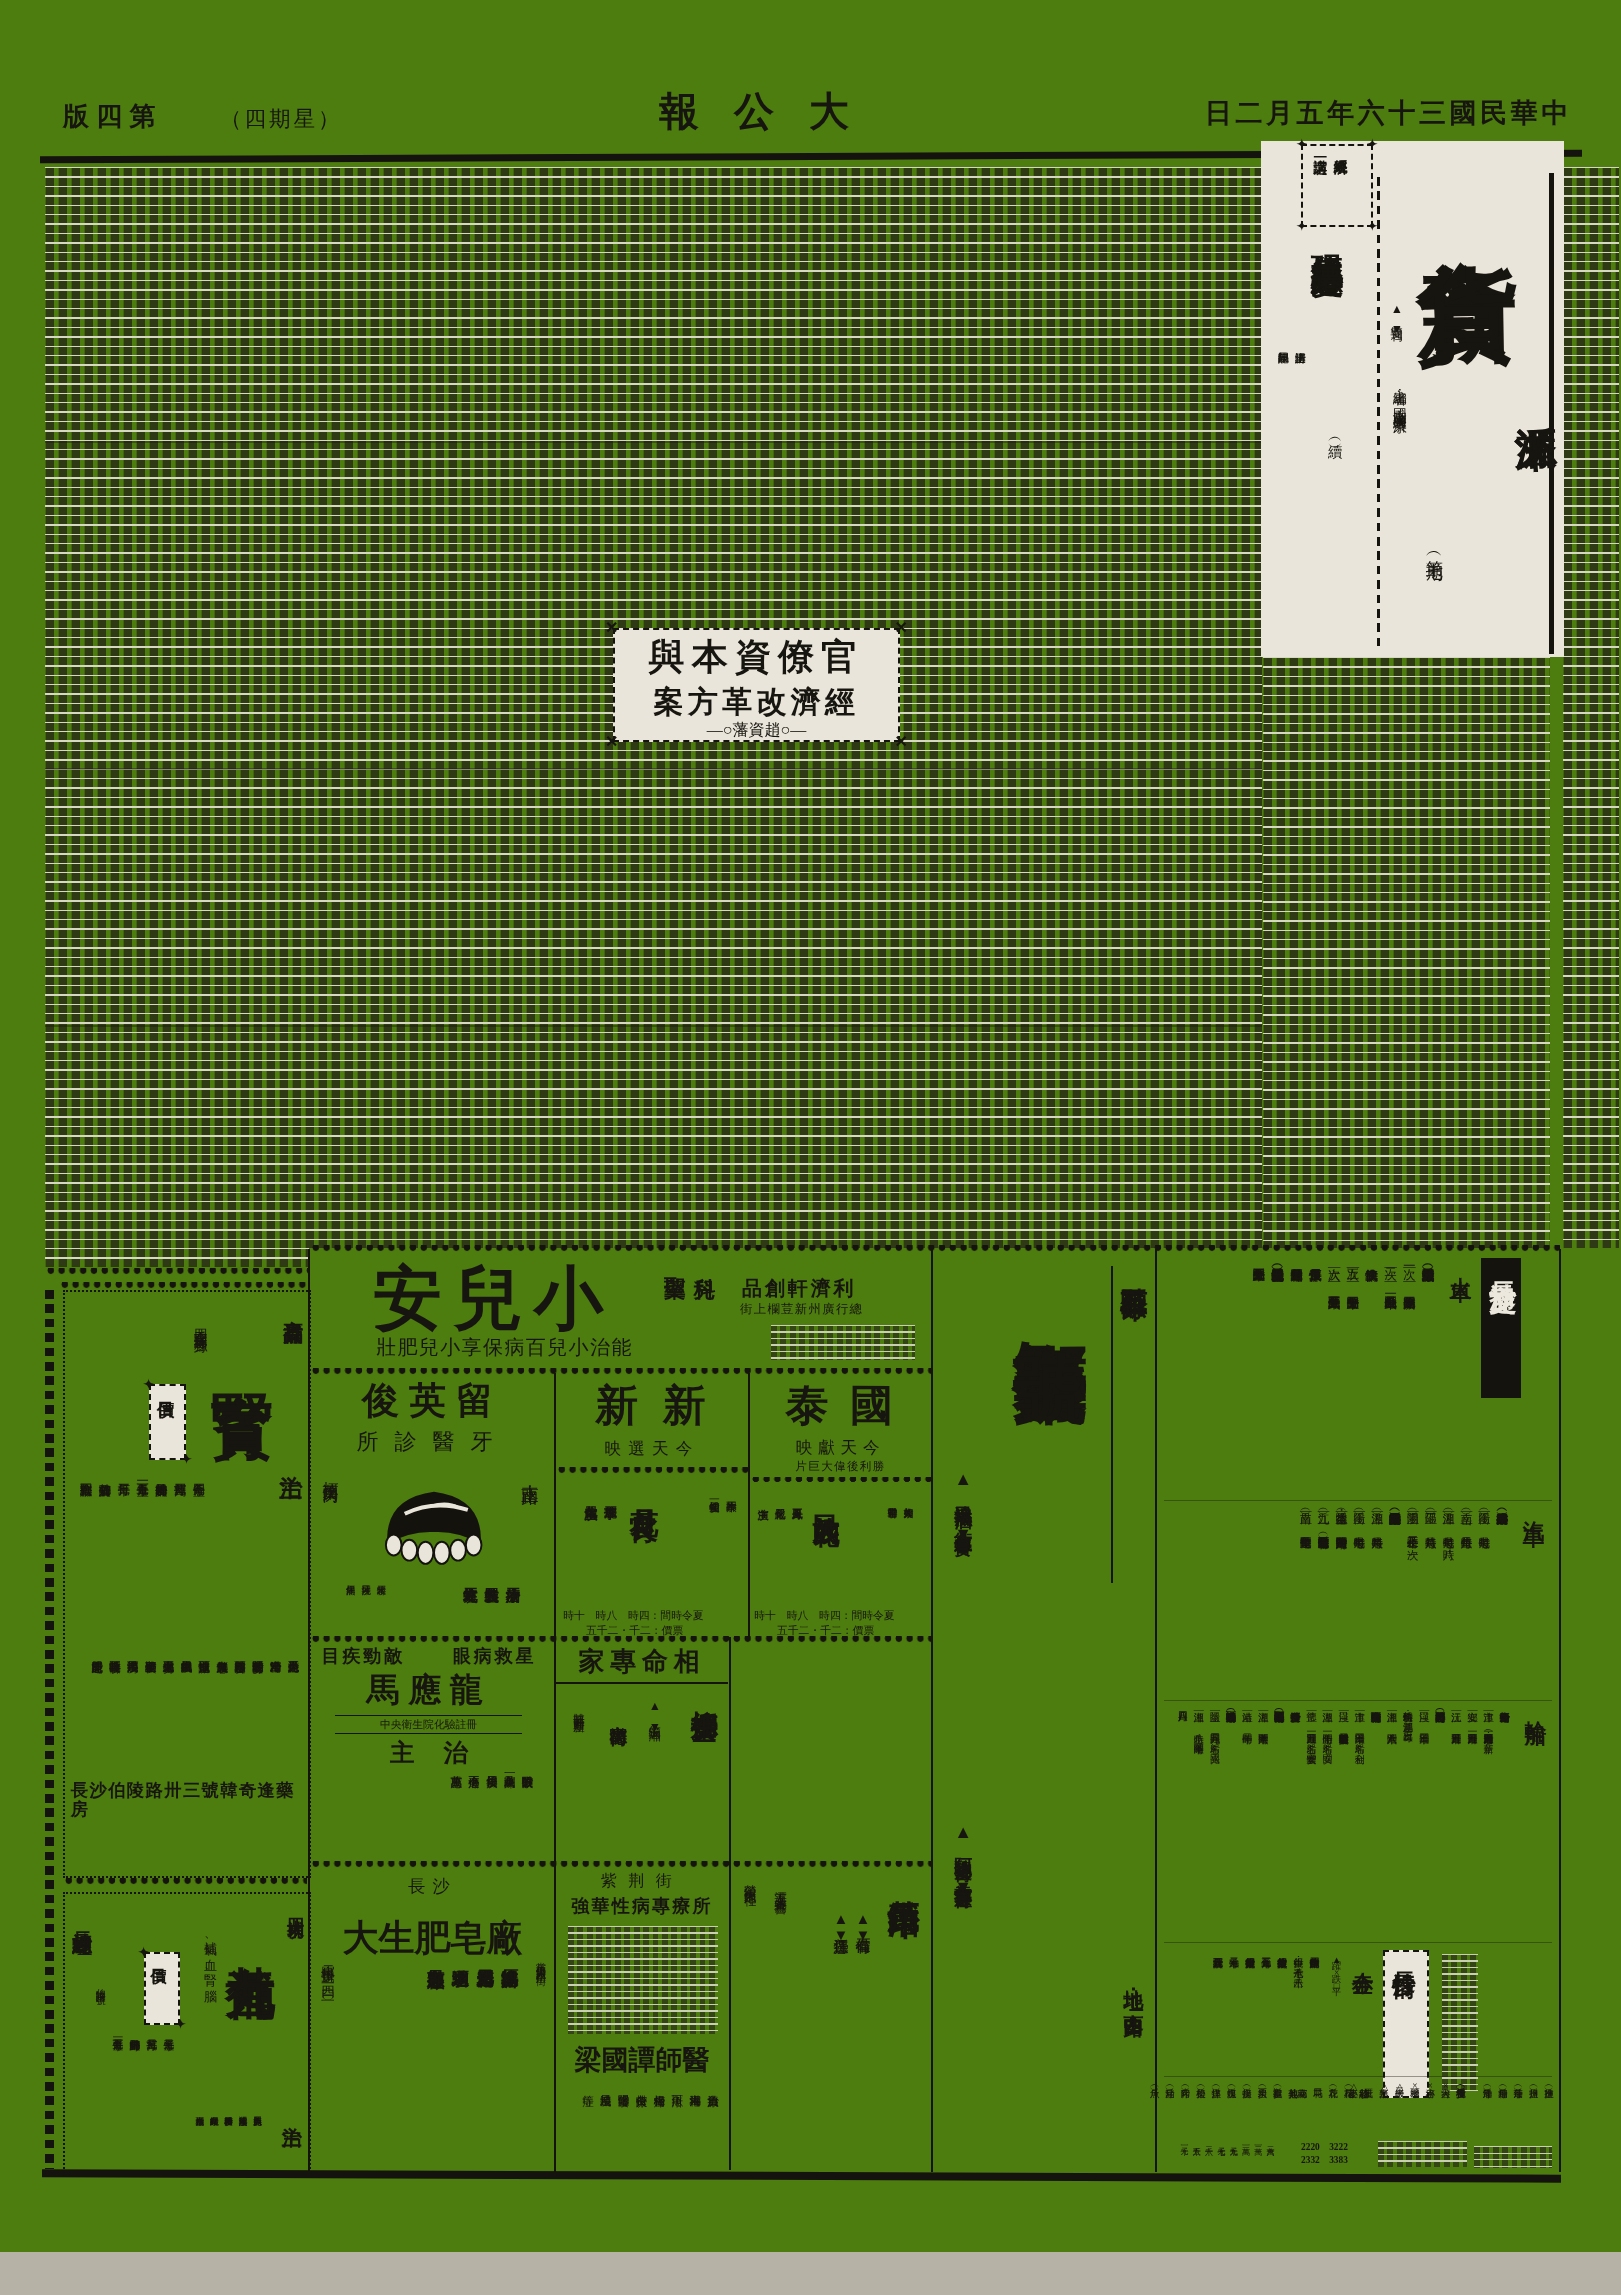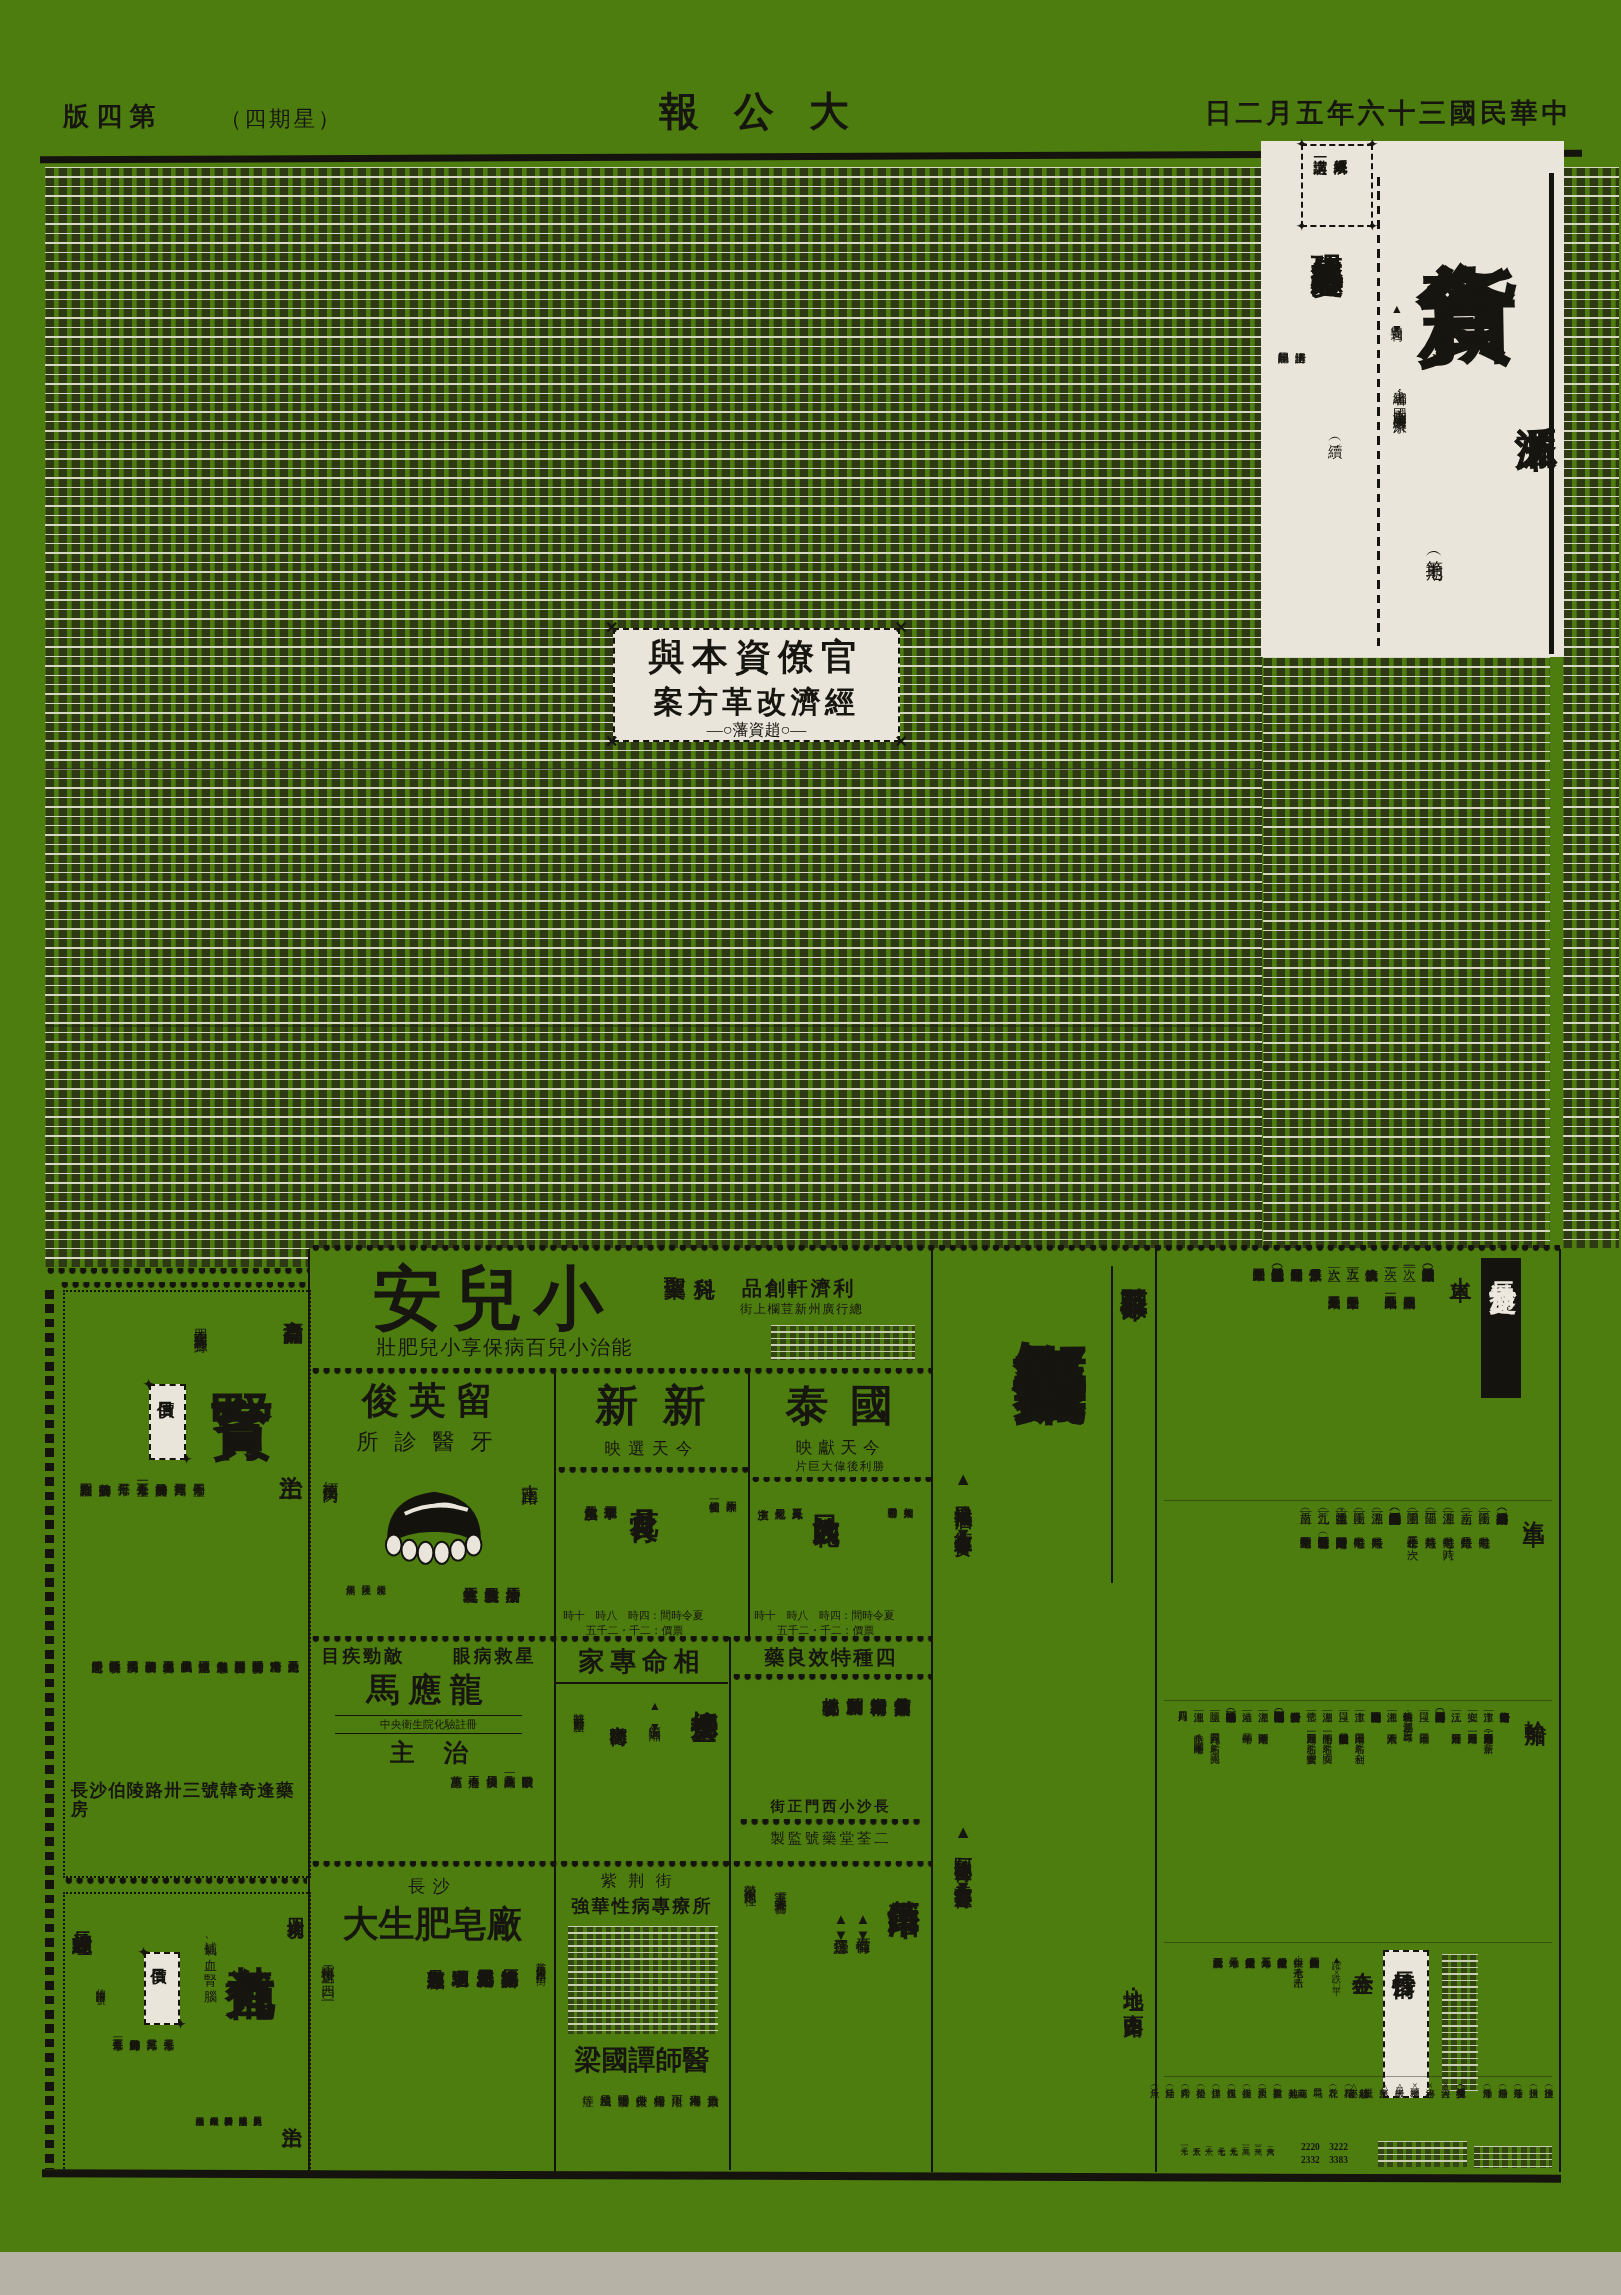--- a/index.html
+++ b/index.html
@@ -261,37 +261,24 @@
   </div>
 
   <div class="abs" style="left:556px;top:1643px;width:172px;height:218px">
     <div class="ctr" style="font-size:26px;font-weight:bold;letter-spacing:5.8px;margin-top:1.4px;border-bottom:2.9px solid #15130d;padding-bottom:2.9px">家專命相</div>
     <div class="abs v fat" style="right:8.6px;top:46px;height:169px;font-size:27px">柳德媛女士</div>
     <div class="abs v" style="left:91px;top:56px;height:115px;font-size:12.3px">▲由筑返湘▼</div>
     <div class="abs v" style="left:52px;top:68px;height:101px;font-size:17.3px;font-weight:bold">寓尚德街</div>
     <div class="abs v" style="left:16px;top:61px;height:123px;font-size:11.5px">雙眼井對面新屋</div>
   </div>
 
-  <div class="abs" style="left:731px;top:1643px;width:200px;height:218px">
-    <div class="ctr" style="font-size:20px;font-weight:bold;letter-spacing:2.2px;margin-top:1.4px">藥良效特種四</div>
-    <div class="wavy" style="margin-top:2.9px"></div>
-    <div class="abs cols" style="left:20px;top:42px;width:161px;height:108px;font-size:16.6px;font-weight:bold">
-        <div class="">筋骨痛藥酒</div>
-        <div class="">補血當歸精</div>
-        <div class="">潤肺白芨精</div>
-        <div class="">止咳枇杷膏</div>
-      </div>
-    <div class="ctr abs" style="left:0;top:154px;width:200px;font-size:14.4px;font-weight:bold;letter-spacing:2.9px">街正門西小沙長</div>
-    <div class="abs wavy" style="left:7.2px;top:176px;width:186px"></div>
-    <div class="ctr abs" style="left:0;top:186px;width:200px;font-size:14.4px;letter-spacing:2.9px">製監號藥堂荃二</div>
-  </div>
 
   <div class="abs" style="left:310px;top:1868px;width:245px;height:299px">
     <div class="ctr" style="font-size:17.3px;letter-spacing:7.2px;margin-top:5.8px">長沙</div>
-    <div class="ctr fat" style="font-size:36px;margin-top:2px">大生肥皂廠</div>
+    <div class="ctr fat" style="font-size:36px;margin-top:16px">大生肥皂廠</div>
     <div class="abs v" style="right:8.6px;top:86px;height:187px;font-size:10px">當年信譽仍設小西門正街</div>
     <div class="abs cols" style="left:43px;top:88px;width:166px;height:180px;font-size:17.3px;font-weight:bold">
         <div class="">採辦港滬原料</div>
         <div class="">精造日光肥皂</div>
         <div class="">遐邇馳名</div>
         <div class="">歡迎各界惠顧</div>
       </div>
     <div class="abs v" style="left:10px;top:86px;height:187px;font-size:13.7px">電報掛號：四一〇三</div>
   </div>
 

